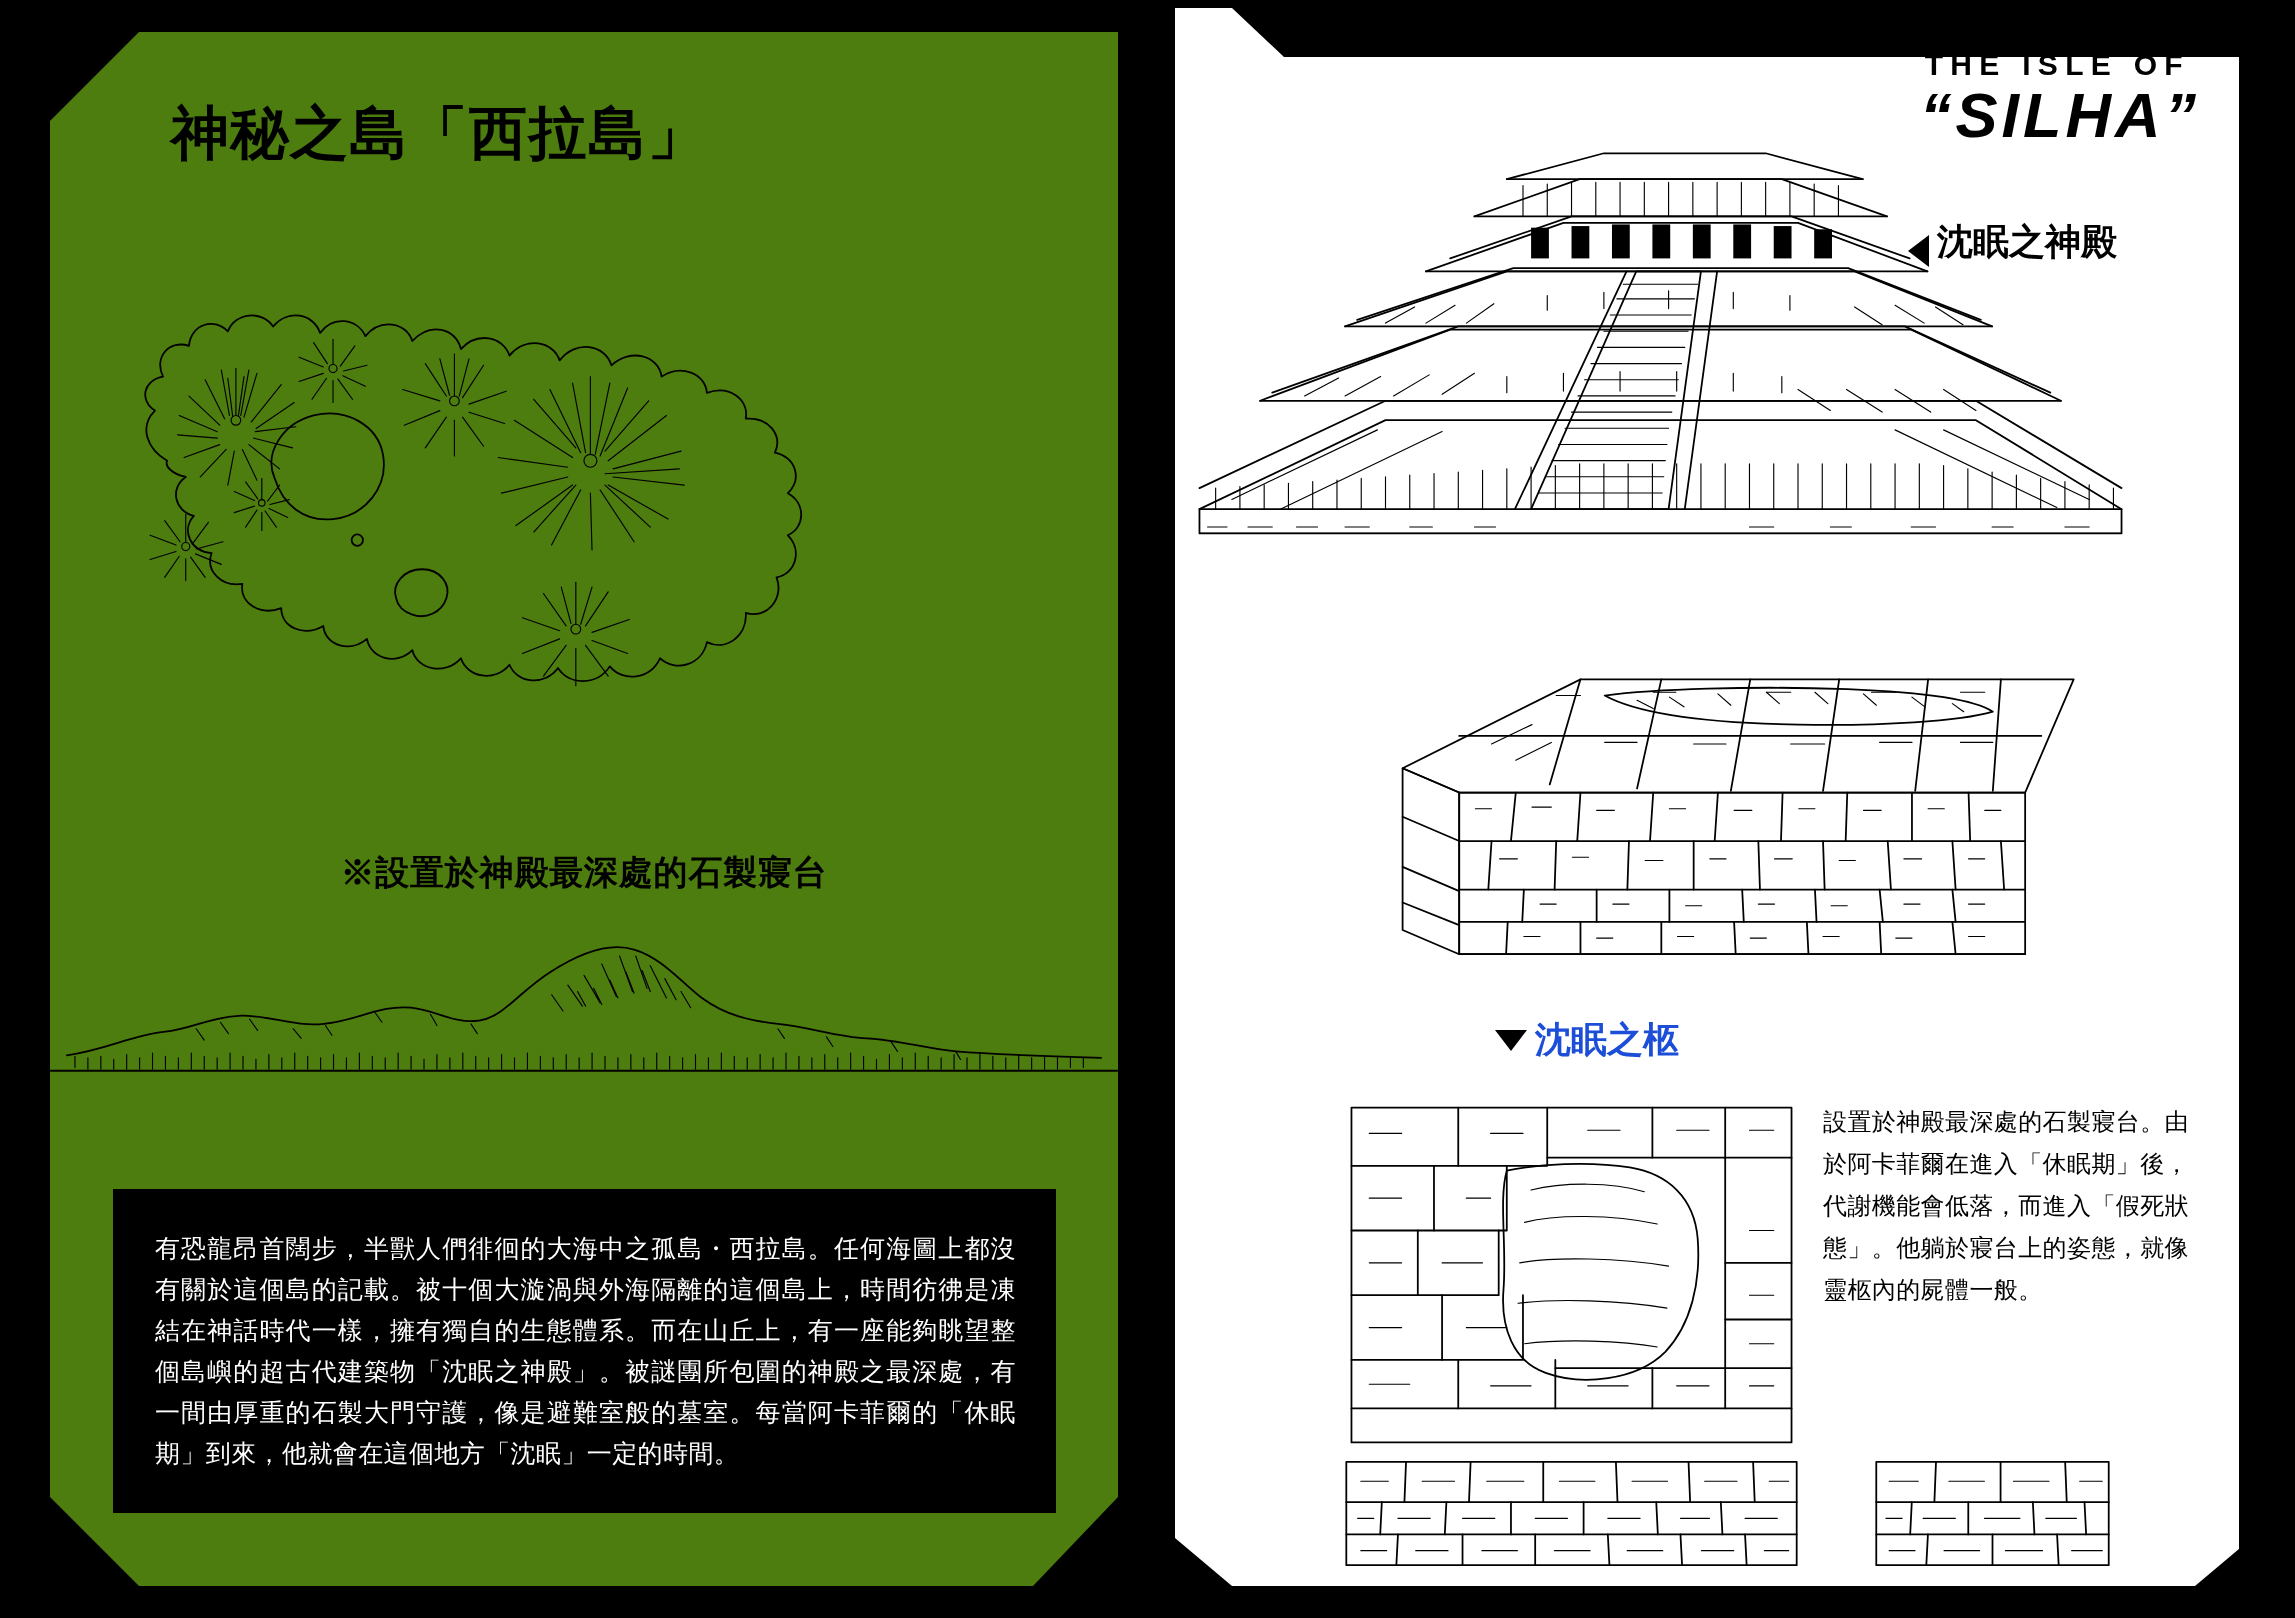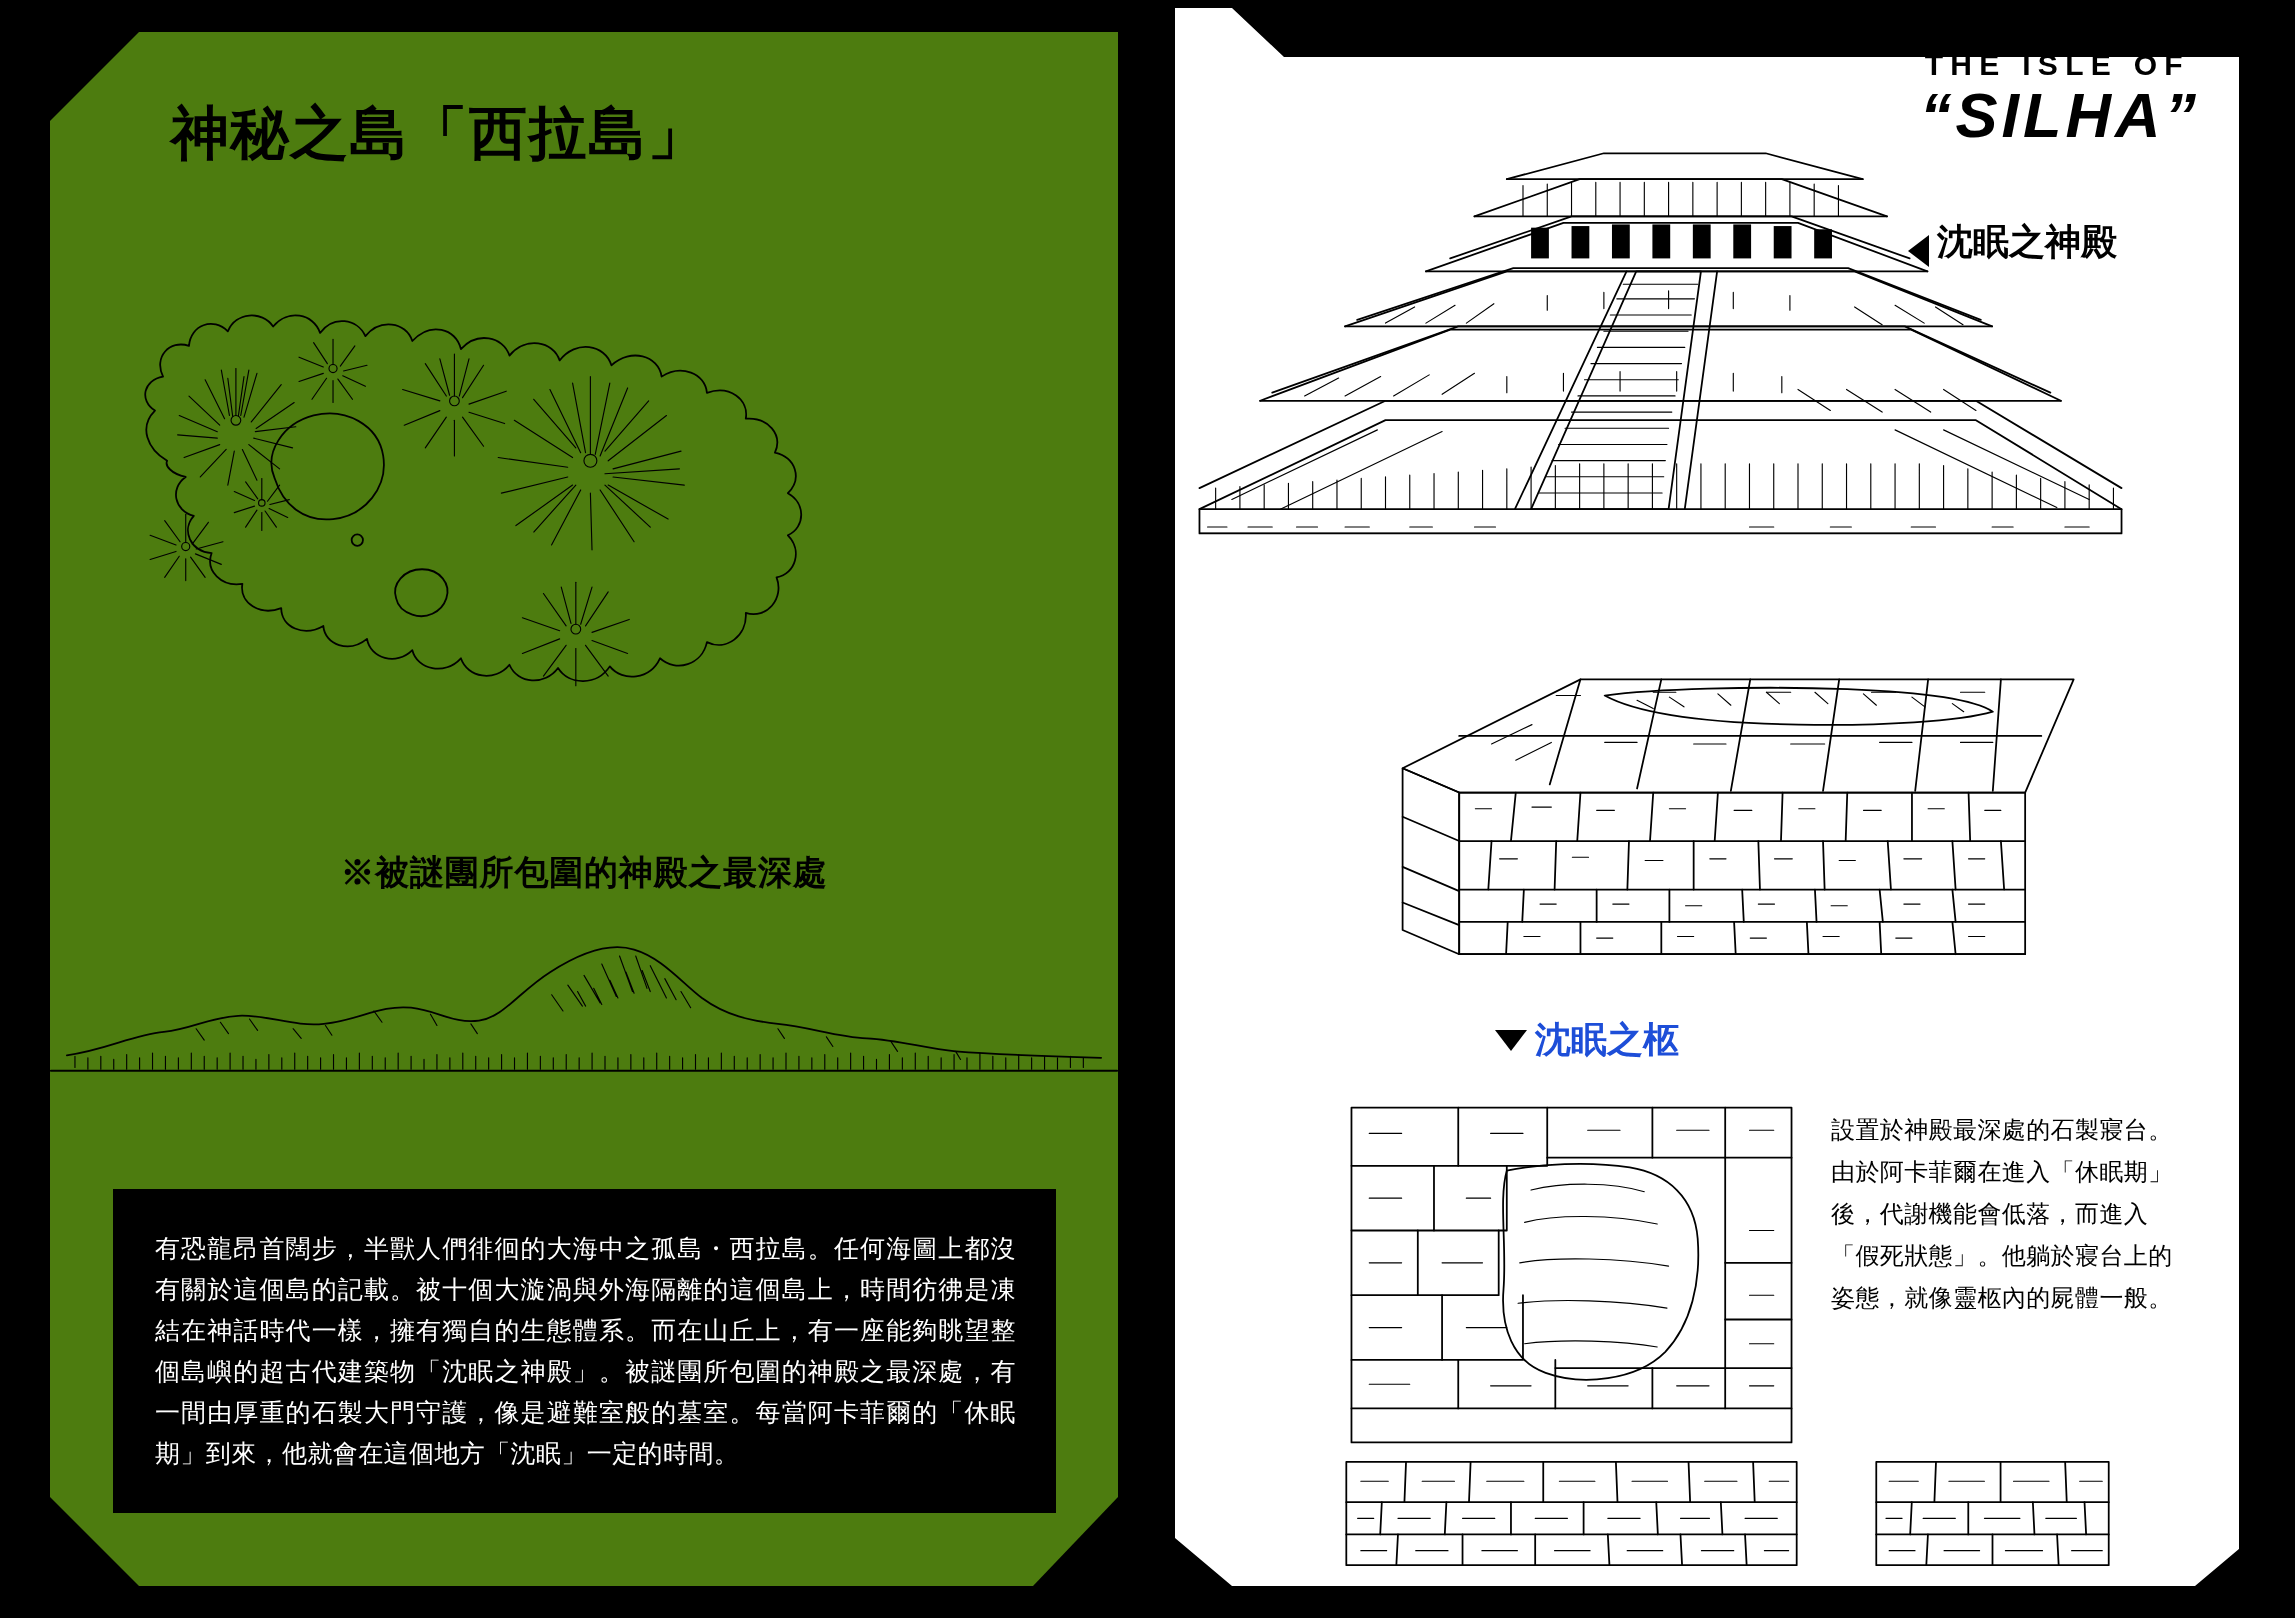--- a/index.html
+++ b/index.html
@@ -237,21 +237,21 @@
     position: absolute;
     left: 648px;
     top: 1093px;
     width: 380px;
     font-size: 24px;
     line-height: 42px;
     font-family: "DejaVu Serif", "Liberation Serif", serif;
     color: #000;
     letter-spacing: 0.4px;
   }
-  .side-note p { margin: 8px; }
+  .side-note p { margin: 0; }
 
   .ink { fill: none; stroke: #000; stroke-width: 2.2; stroke-linejoin: round; stroke-linecap: round; }
   .ink-thin { fill: none; stroke: #000; stroke-width: 1.4; stroke-linecap: round; }
   .ink-fill { fill: #000; stroke: none; }
 </style>
 </head>
 <body>
 
 <div class="page">
 
@@ -414,21 +414,21 @@
               <line x1="300" y1="201" x2="300" y2="228"></line>
             <line x1="292" y1="198" x2="274" y2="224"></line>
               <line x1="288" y1="192" x2="258" y2="202"></line>
             <line x1="288" y1="184" x2="258" y2="172"></line>
               <line x1="293" y1="180" x2="276" y2="154"></line>
           </g>
         </g>
       </svg>
     </div>
 
-    <div class="map-caption">※被謎團所包圍的神殿之最深處</div>
+    <div class="map-caption">※設置於神殿最深處的石製寢台</div>
 
     <div class="landscape">
       <svg width="1068" height="202" viewBox="0 0 1320 250" xmlns="http://www.w3.org/2000/svg">
         <path class="ink" d="M20,175 C70,168 100,150 140,146 C176,142 196,128 232,126
           C268,124 300,140 338,136 C380,132 408,112 446,116 C480,120 498,136 530,132
           C560,128 580,96 618,72 C652,50 690,34 722,44 C756,54 780,84 806,104
           C836,126 866,132 900,136 C940,140 972,152 1010,154 C1050,156 1080,166 1120,170
           C1170,174 1230,176 1300,178"></path>
 
         <g class="ink-thin">

